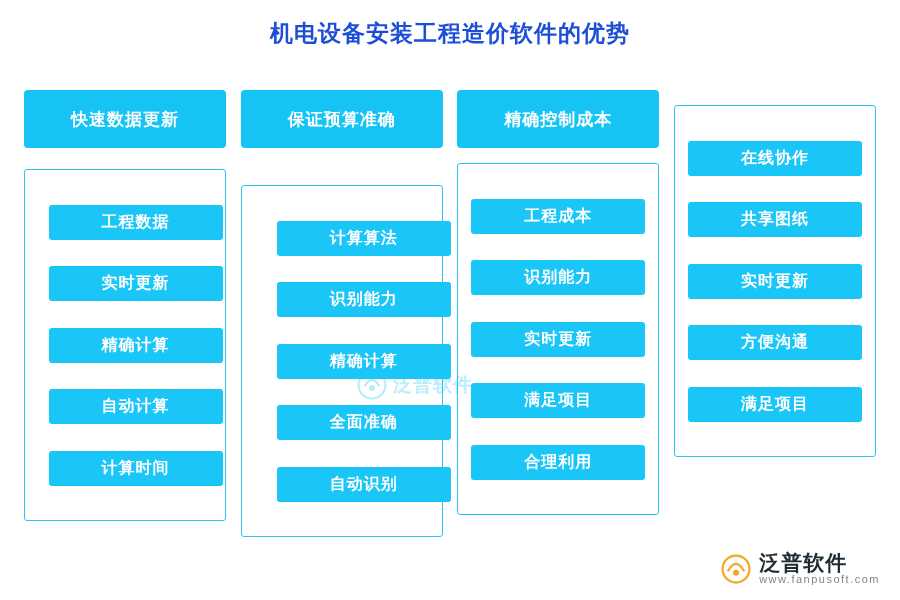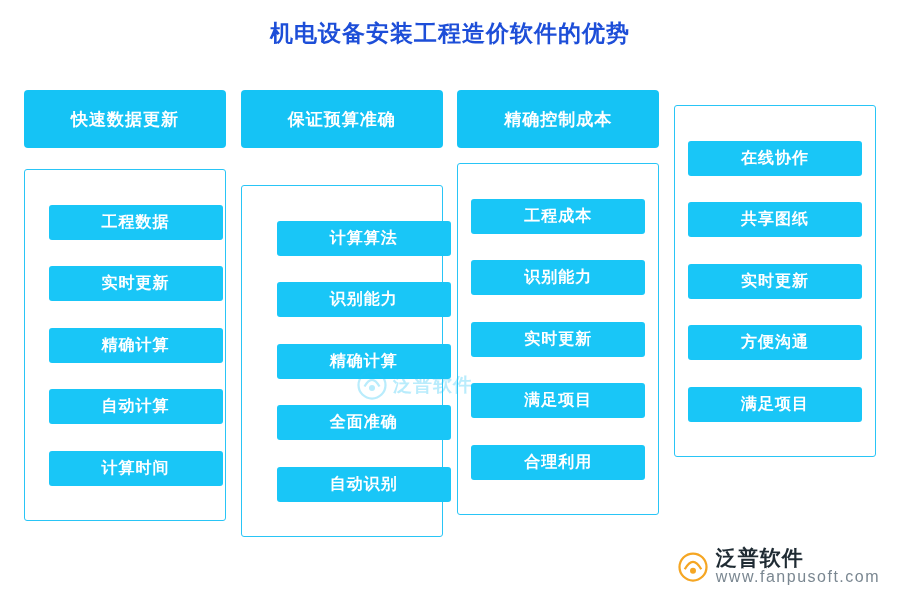--- a/index.html
+++ b/index.html
@@ -129,21 +129,21 @@
     flex-direction: column;
     line-height: 1.05;
   }
   .brand .brand-cn {
     font-size: 21px;
     font-weight: bold;
     color: #1f2b33;
     letter-spacing: 1px;
   }
   .brand .brand-en {
-    font-size: 16px;
+    font-size: 11px;
     color: #7a8791;
     letter-spacing: 1.5px;
   }
 </style>
 </head>
 <body>
 
 <div class="page">
 
   <div class="title">机电设备安装工程造价软件的优势</div>

